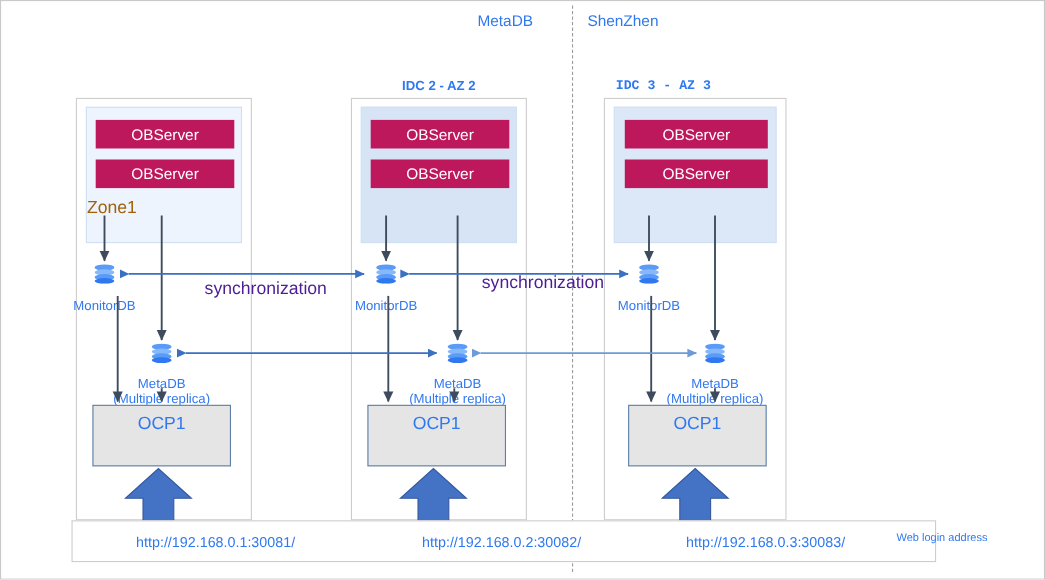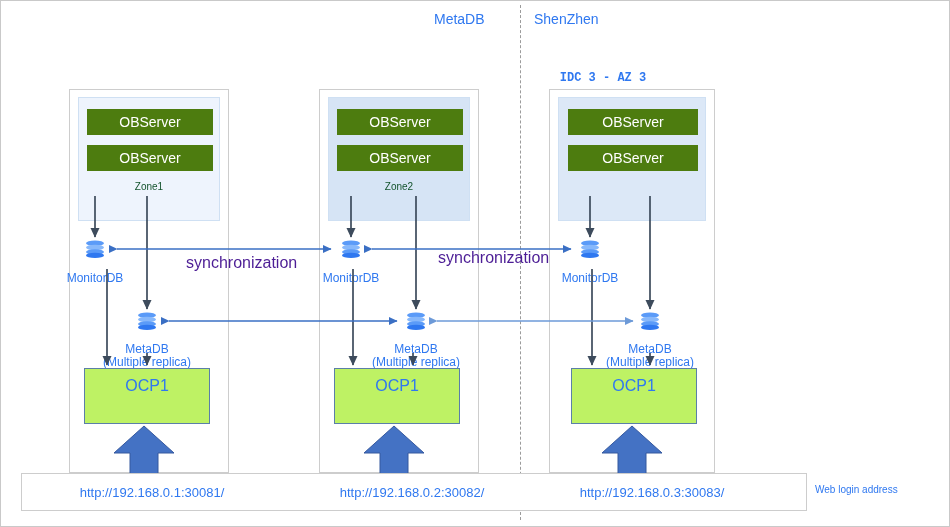--- a/index.html
+++ b/index.html
@@ -47,42 +47,42 @@
   }
 
   
   .zone-box{
     box-sizing:border-box;
     border:1px solid #cfe0f3;
   }
   .zone-label{
     position:absolute;
     left:0;right:0;
-    text-align:center;
-    color:#14532d;
-    font-size:10px;
+    text-align:left;
+    color:#a16207;
+    font-size:16px;
     white-space:nowrap;
   }
 
   
   .observer{
     box-sizing:border-box;
-    background:#4d7c0f;
+    background:#be185d;
     color:#ffffff;
     font-size:14px;
     display:flex;
     align-items:center;
     justify-content:center;
     white-space:nowrap;
   }
 
   
   .ocp-box{
     box-sizing:border-box;
-    background:#bef264;
+    background:#e5e5e5;
     border:1px solid #5b7fa8;
   }
   .ocp-label{
     position:absolute;
     left:0;right:0;top:8px;
     text-align:center;
     color:#2f78f0;
     font-size:16px;
     white-space:nowrap;
   }
@@ -107,20 +107,21 @@
     color:#4c1d95;
     font-size:16px;
     white-space:nowrap;
   }
 
   
   .url-bar{
     box-sizing:border-box;
     border:1px solid #cdcdcd;
     background:#ffffff;
+    margin-left:44px;
   }
   .url-text{
     position:absolute;
     color:#2f78f0;
     font-size:13px;
     white-space:nowrap;
     text-align:center;
   }
   .web-login{
     color:#2f78f0;
@@ -131,20 +132,21 @@
 </head>
 <body>
 
 <div id="canvas">
 
   <div class="abs region-label" style="left:433px;top:10px;">MetaDB</div>
   <div class="abs region-label" style="left:533px;top:10px;">ShenZhen</div>
 
   <div class="region-divider" style="left:519px;top:4px;height:515px;"></div>
 
+  <div class="abs idc-title" style="left:318px;top:70px;width:160px;">IDC 2 - AZ 2</div>
   <div class="abs idc-title" style="left:522px;top:70px;width:160px;font-family:Liberation Mono, monospace;">IDC 3 - AZ 3</div>
 
   <div class="abs idc-box" style="left:68px;top:88px;width:160px;height:384px;"></div>
 
   <div class="abs zone-box" style="left:77px;top:96px;width:142px;height:124px;background:#eef4fd;">
     <div class="abs observer" style="left:8px;top:11px;width:126px;height:26px;">OBServer</div>
     <div class="abs observer" style="left:8px;top:47px;width:126px;height:26px;">OBServer</div>
     <div class="zone-label" style="top:83px;">Zone1</div>
   </div>
 
@@ -171,21 +173,20 @@
 
   <div class="abs ocp-box" style="left:83px;top:367px;width:126px;height:56px;">
     <div class="ocp-label">OCP1</div>
   </div>
 
   <div class="abs idc-box" style="left:318px;top:88px;width:160px;height:384px;"></div>
 
   <div class="abs zone-box" style="left:327px;top:96px;width:142px;height:124px;background:#d6e4f5;">
     <div class="abs observer" style="left:8px;top:11px;width:126px;height:26px;">OBServer</div>
     <div class="abs observer" style="left:8px;top:47px;width:126px;height:26px;">OBServer</div>
-    <div class="zone-label" style="top:83px;">Zone2</div>
   </div>
 
   <div class="db-icon" style="left:339px;top:239px;">
     <svg width="22" height="18" viewBox="0 0 22 18">
       <ellipse cx="11" cy="3.2" rx="9" ry="2.8" fill="#5b9bf8"></ellipse>
       <ellipse cx="11" cy="7.6" rx="9" ry="2.8" fill="#87b8fb"></ellipse>
       <ellipse cx="11" cy="12.0" rx="9" ry="2.8" fill="#5b9bf8"></ellipse>
       <ellipse cx="11" cy="15.4" rx="9" ry="2.6" fill="#2f78f0"></ellipse>
     </svg>
   </div>

